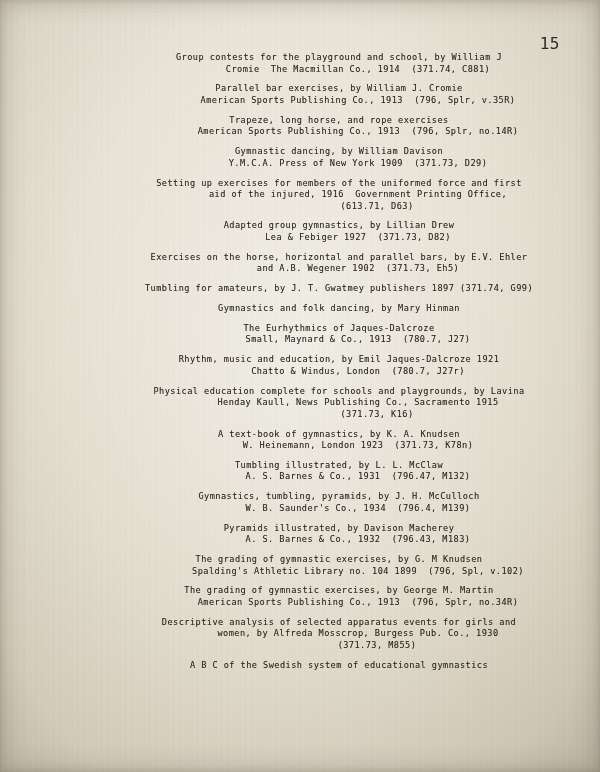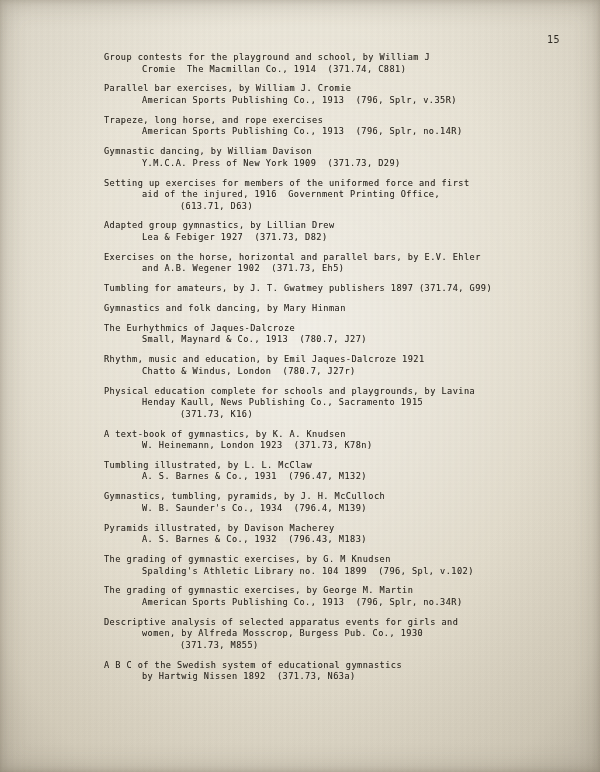--- a/index.html
+++ b/index.html
@@ -35,38 +35,39 @@
     position: absolute;
     left:0; top:0; right:0; bottom:0;
     box-shadow: inset 0 0 26px rgba(86,76,60,0.30), inset 0 0 6px rgba(86,76,60,0.22);
     pointer-events: none;
   }
   .page-number {
     position: absolute;
     right: 40px;
     top: 34px;
     font-family: "DejaVu Sans Mono", monospace;
-    font-size: 10px;
+    font-size: 16px;
     color: #2f2b24;
     letter-spacing: 0.5px;
   }
   .typescript {
     position: absolute;
     left: 104px;
     top: 52px;
     width: 470px;
     font-family: "DejaVu Sans Mono", monospace;
     font-size: 8.6px;
     line-height: 11.6px;
     color: #2b2721;
     letter-spacing: 0.45px;
     text-shadow: 0 0 0.6px rgba(50,44,34,0.35);
   }
   .entry {
     margin-bottom: 8.2px;
+    text-align: center;
   }
   .ln {
     white-space: pre;
     display: block;
   }
   .ind1 { padding-left: 0px; }
   .ind2 { padding-left: 38px; }
   .ind3 { padding-left: 76px; }
 </style>
 </head>
@@ -151,18 +152,17 @@
         <span class="ln ind1">The grading of gymnastic exercises, by George M. Martin</span>
         <span class="ln ind2">American Sports Publishing Co., 1913  (796, Splr, no.34R)</span>
       </div>
       <div class="entry">
         <span class="ln ind1">Descriptive analysis of selected apparatus events for girls and</span>
         <span class="ln ind2">women, by Alfreda Mosscrop, Burgess Pub. Co., 1930</span>
         <span class="ln ind3">(371.73, M855)</span>
       </div>
       <div class="entry">
         <span class="ln ind1">A B C of the Swedish system of educational gymnastics</span>
-        <span class="ln ind2">by Hartwig Nissen 1892  (371.73, N63a)</span>
       </div>
     </div>
 
   <div class="edge-dark"></div>
 </div>
 
 </body></html>

